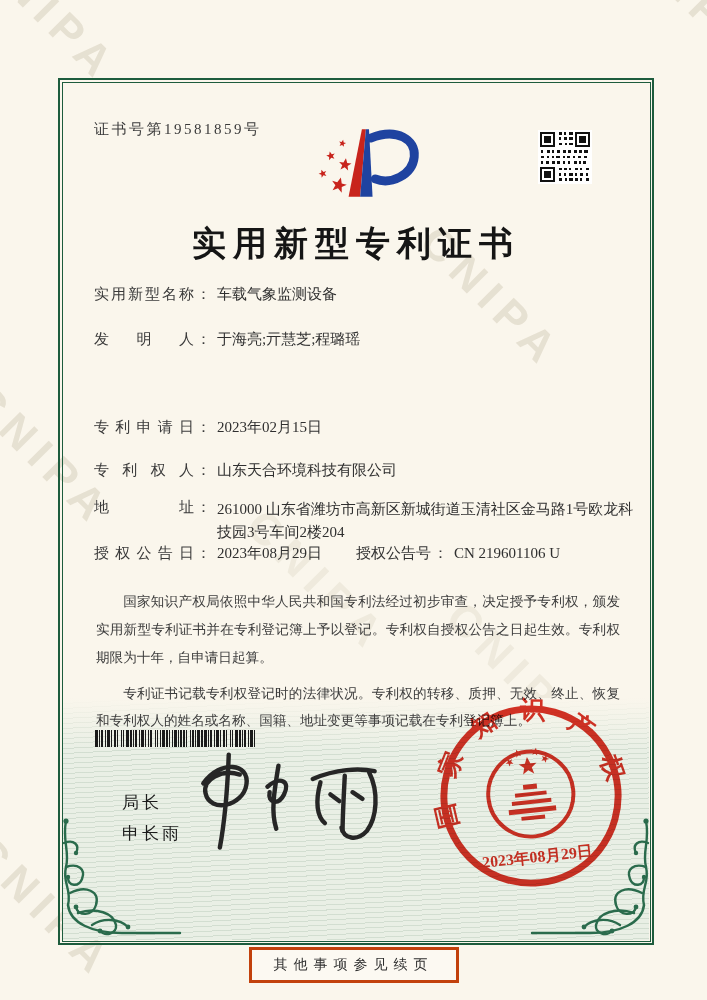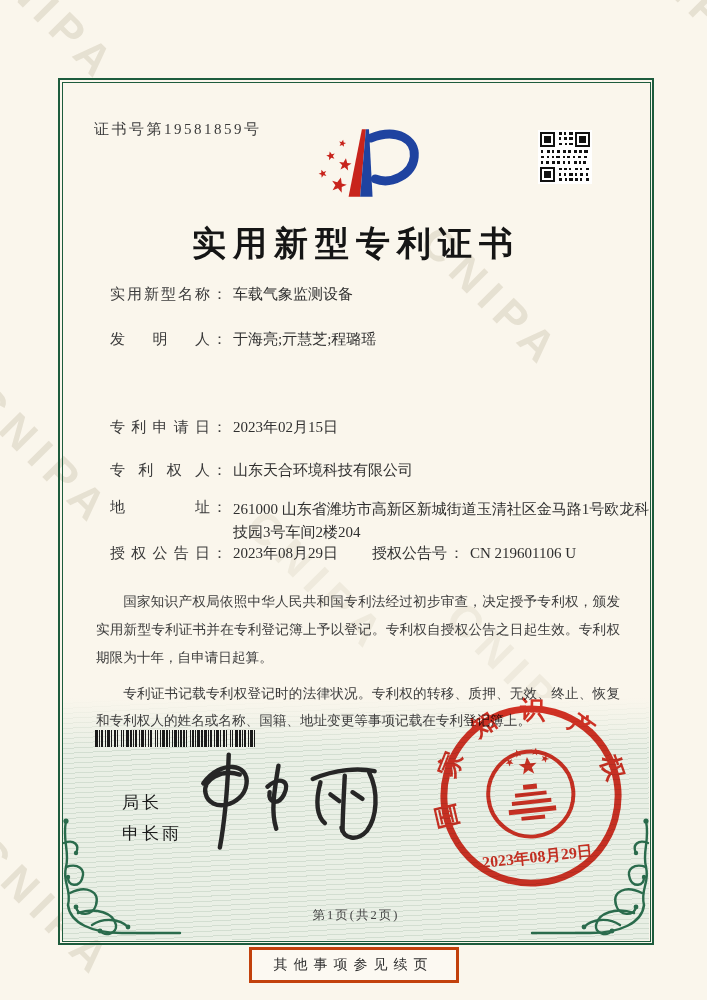--- a/index.html
+++ b/index.html
@@ -16,21 +16,21 @@
   .band{position:absolute;left:3px;right:3px;bottom:3px;height:242px;
         background:
           linear-gradient(180deg,rgba(250,246,236,1) 0,rgba(250,246,236,0) 52px),
           repeating-linear-gradient(177deg,rgba(118,152,126,.20) 0 1px,rgba(0,0,0,0) 1px 5px),
           #e9efe5;}
   .cert-no{position:absolute;left:34px;top:40px;font-size:15px;letter-spacing:2.5px;color:#3a3a3a;}
   .logo{position:absolute;left:238px;top:23px;width:142px;height:104px;}
   .qr{position:absolute;left:478px;top:50px;width:54px;height:54px;}
   .title{position:absolute;left:0;top:141px;width:100%;text-align:center;
          font-size:34px;font-weight:bold;color:#151515;letter-spacing:7px;}
-  .row{position:absolute;left:34px;font-size:15px;color:#333;white-space:nowrap;margin-left:16px;}
+  .row{position:absolute;left:34px;font-size:15px;color:#333;white-space:nowrap;}
   .f-label{display:inline-block;width:100px;text-align:justify;text-align-last:justify;
            vertical-align:top;color:#3a3a3a;}
   .colon{display:inline-block;padding:0 6px 0 2px;color:#3a3a3a;}
   .f-value{color:#2f2f2f;}
   .f-value.wrap{display:inline-block;width:420px;white-space:normal;line-height:1.55;vertical-align:top;}
   .pair2{margin-left:34px;}
   .paras{position:absolute;left:36px;top:508px;width:524px;font-size:13.6px;
          line-height:2.05;color:#3c3c3c;text-align:justify;}
   .paras p{margin:0 0 8px 0;text-indent:2em;}
   .barcode{position:absolute;left:35px;top:650px;width:162px;height:17px;}
@@ -219,16 +219,15 @@
     <g fill="#2a6b4c">
       <circle cx="14" cy="6" r="2.6"></circle>
         <circle cx="24" cy="38" r="2.2"></circle>
       <circle cx="16" cy="62" r="2.2"></circle>
         <circle cx="24" cy="92" r="2.4"></circle>
       <circle cx="48" cy="116" r="2.4"></circle>
         <circle cx="76" cy="112" r="2.4"></circle>
     </g>
   </svg>
 
-  <div class="page-info">第1页(共2页)</div>
 </div>
 
 <div class="cont-note">其他事项参见续页</div>
 
 </body></html>

